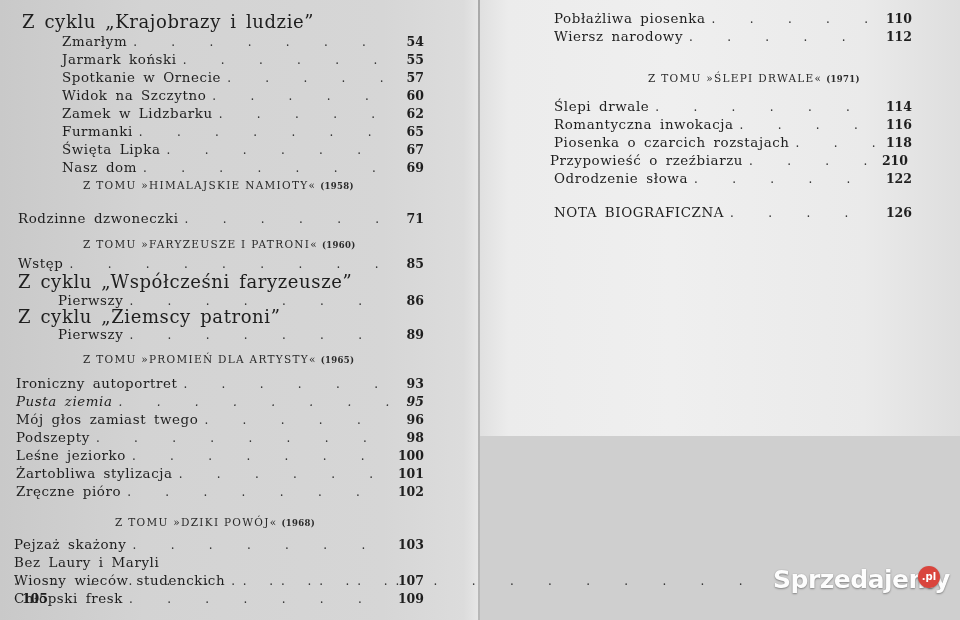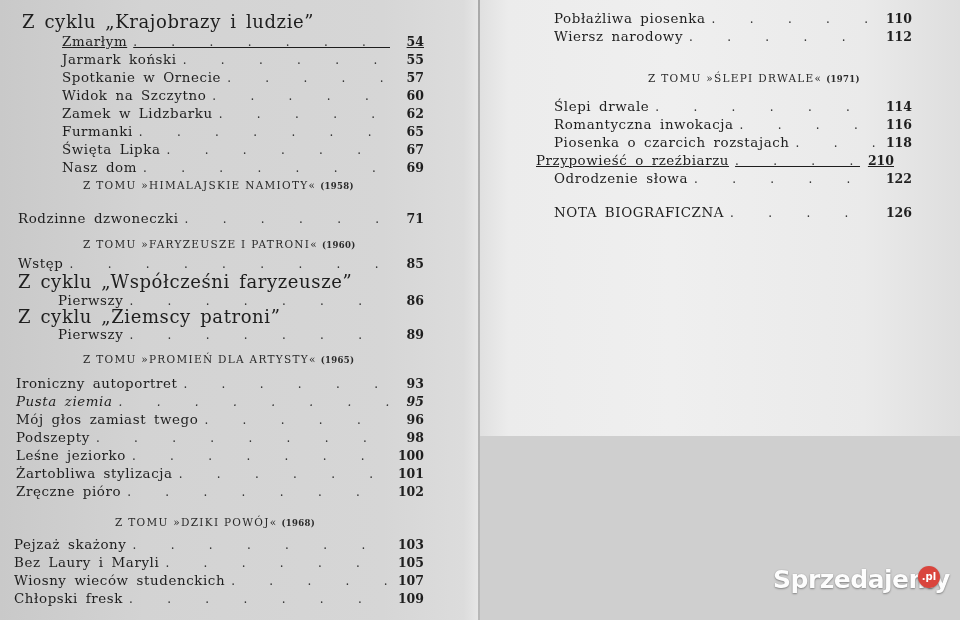--- a/index.html
+++ b/index.html
@@ -68,21 +68,21 @@
   </style>
 </head>
 <body>
 
 <div class="spread">
 
   <div class="page-left">
 
     <div class="cycle-line" style="left:22px; top:13px;">Z cyklu „Krajobrazy i ludzie”</div>
 
-    <div class="toc-line" style="left:62px; top:33px; width:362px;text-decoration:underline;">
+    <div class="toc-line" style="left:62px; top:33px; width:362px;">
       <span class="title">Zmarłym</span>
       <span class="leader"></span>
       <span class="page">54</span>
     </div>
     <div class="toc-line" style="left:62px; top:51px; width:362px;">
       <span class="title">Jarmark koński</span>
       <span class="leader"></span>
       <span class="page">55</span>
     </div>
     <div class="toc-line" style="left:62px; top:69px; width:362px;">
@@ -192,21 +192,21 @@
 
     <div class="section-heading" style="left:115px; top:515px;">
       <span>Z TOMU »DZIKI POWÓJ«</span><span class="year">(1968)</span>
     </div>
 
     <div class="toc-line" style="left:14px; top:536px; width:410px;">
       <span class="title">Pejzaż skażony</span>
       <span class="leader"></span>
       <span class="page">103</span>
     </div>
-    <div class="toc-line" style="left:14px; top:554px; width:410px;">
+    <div class="toc-line" style="left:14px; top:554px; width:410px;flex-direction:column;">
       <span class="title">Bez Laury i Maryli</span>
       <span class="leader"></span>
       <span class="page">105</span>
     </div>
     <div class="toc-line" style="left:14px; top:572px; width:410px;">
       <span class="title">Wiosny wieców studenckich</span>
       <span class="leader"></span>
       <span class="page">107</span>
     </div>
     <div class="toc-line" style="left:14px; top:590px; width:410px;justify-content:center;">
@@ -243,21 +243,21 @@
     <div class="toc-line" style="left:74px; top:116px; width:358px;">
       <span class="title">Romantyczna inwokacja</span>
       <span class="leader"></span>
       <span class="page">116</span>
     </div>
     <div class="toc-line" style="left:74px; top:134px; width:358px;">
       <span class="title">Piosenka o czarcich rozstajach</span>
       <span class="leader"></span>
       <span class="page">118</span>
     </div>
-    <div class="toc-line" style="left:56px; top:152px; width:358px;text-decoration:underline;">
+    <div class="toc-line" style="left:70px; top:152px; width:358px;">
       <span class="title">Przypowieść o rzeźbiarzu</span>
       <span class="leader"></span>
       <span class="page">210</span>
     </div>
     <div class="toc-line" style="left:74px; top:170px; width:358px;">
       <span class="title">Odrodzenie słowa</span>
       <span class="leader"></span>
       <span class="page">122</span>
     </div>
 

